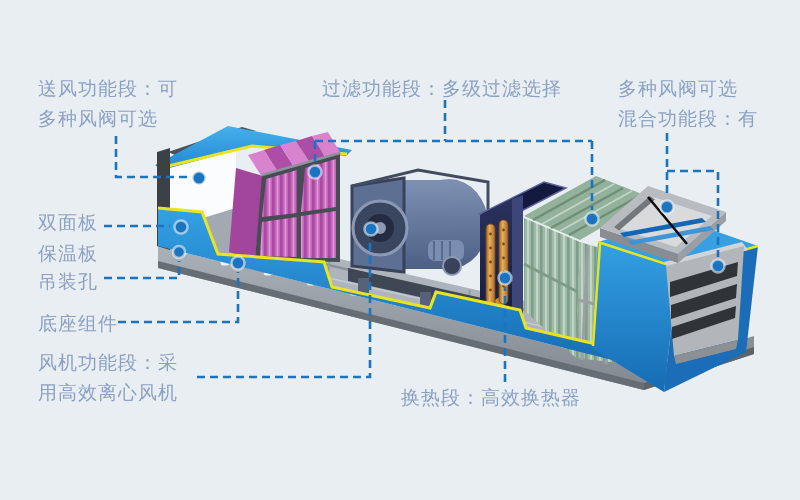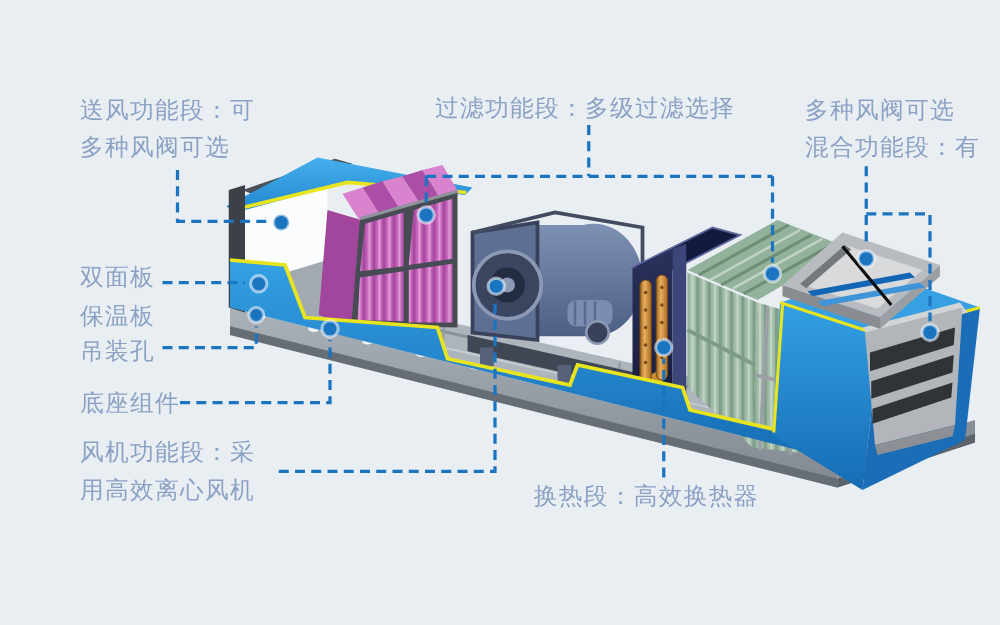--- a/index.html
+++ b/index.html
@@ -1,21 +1,21 @@
 <!DOCTYPE html>
 <html><head>
 <meta charset="utf-8">
 <style>
   html,body{margin:0;padding:0;}
   body{
     width:800px;height:500px;position:relative;overflow:hidden;
     background:#e9eef3;
     font-family:"DejaVu Sans","Liberation Sans",sans-serif;
   }
-  .stage{position:absolute;inset:0;margin-left:26px;}
+  .stage{position:absolute;inset:0;}
   svg{position:absolute;left:0;top:0;}
   .callout{
     position:absolute;
     color:#8ba1c4;
     font-size:19px;
     line-height:30px;
     letter-spacing:1px;
     white-space:nowrap;
     font-weight:400;
   }
@@ -231,21 +231,21 @@
     <circle cx="371" cy="229" r="6.5"></circle>
     <circle cx="505" cy="278" r="6.5"></circle>
   </g>
 </svg>
 
   <div class="callout" style="left:38px;top:73px;">
     <span>送风功能段：可</span>
     <span>多种风阀可选</span>
   </div>
 
-  <div class="callout" style="left:322px;top:73px;font-family:Liberation Serif, serif;">
+  <div class="callout" style="left:322px;top:73px;">
     <span>过滤功能段：多级过滤选择</span>
   </div>
 
   <div class="callout" style="left:618px;top:73px;">
     <span>多种风阀可选</span>
     <span>混合功能段：有</span>
   </div>
 
   <div class="callout" style="left:38px;top:207px;">
     <span>双面板</span>

